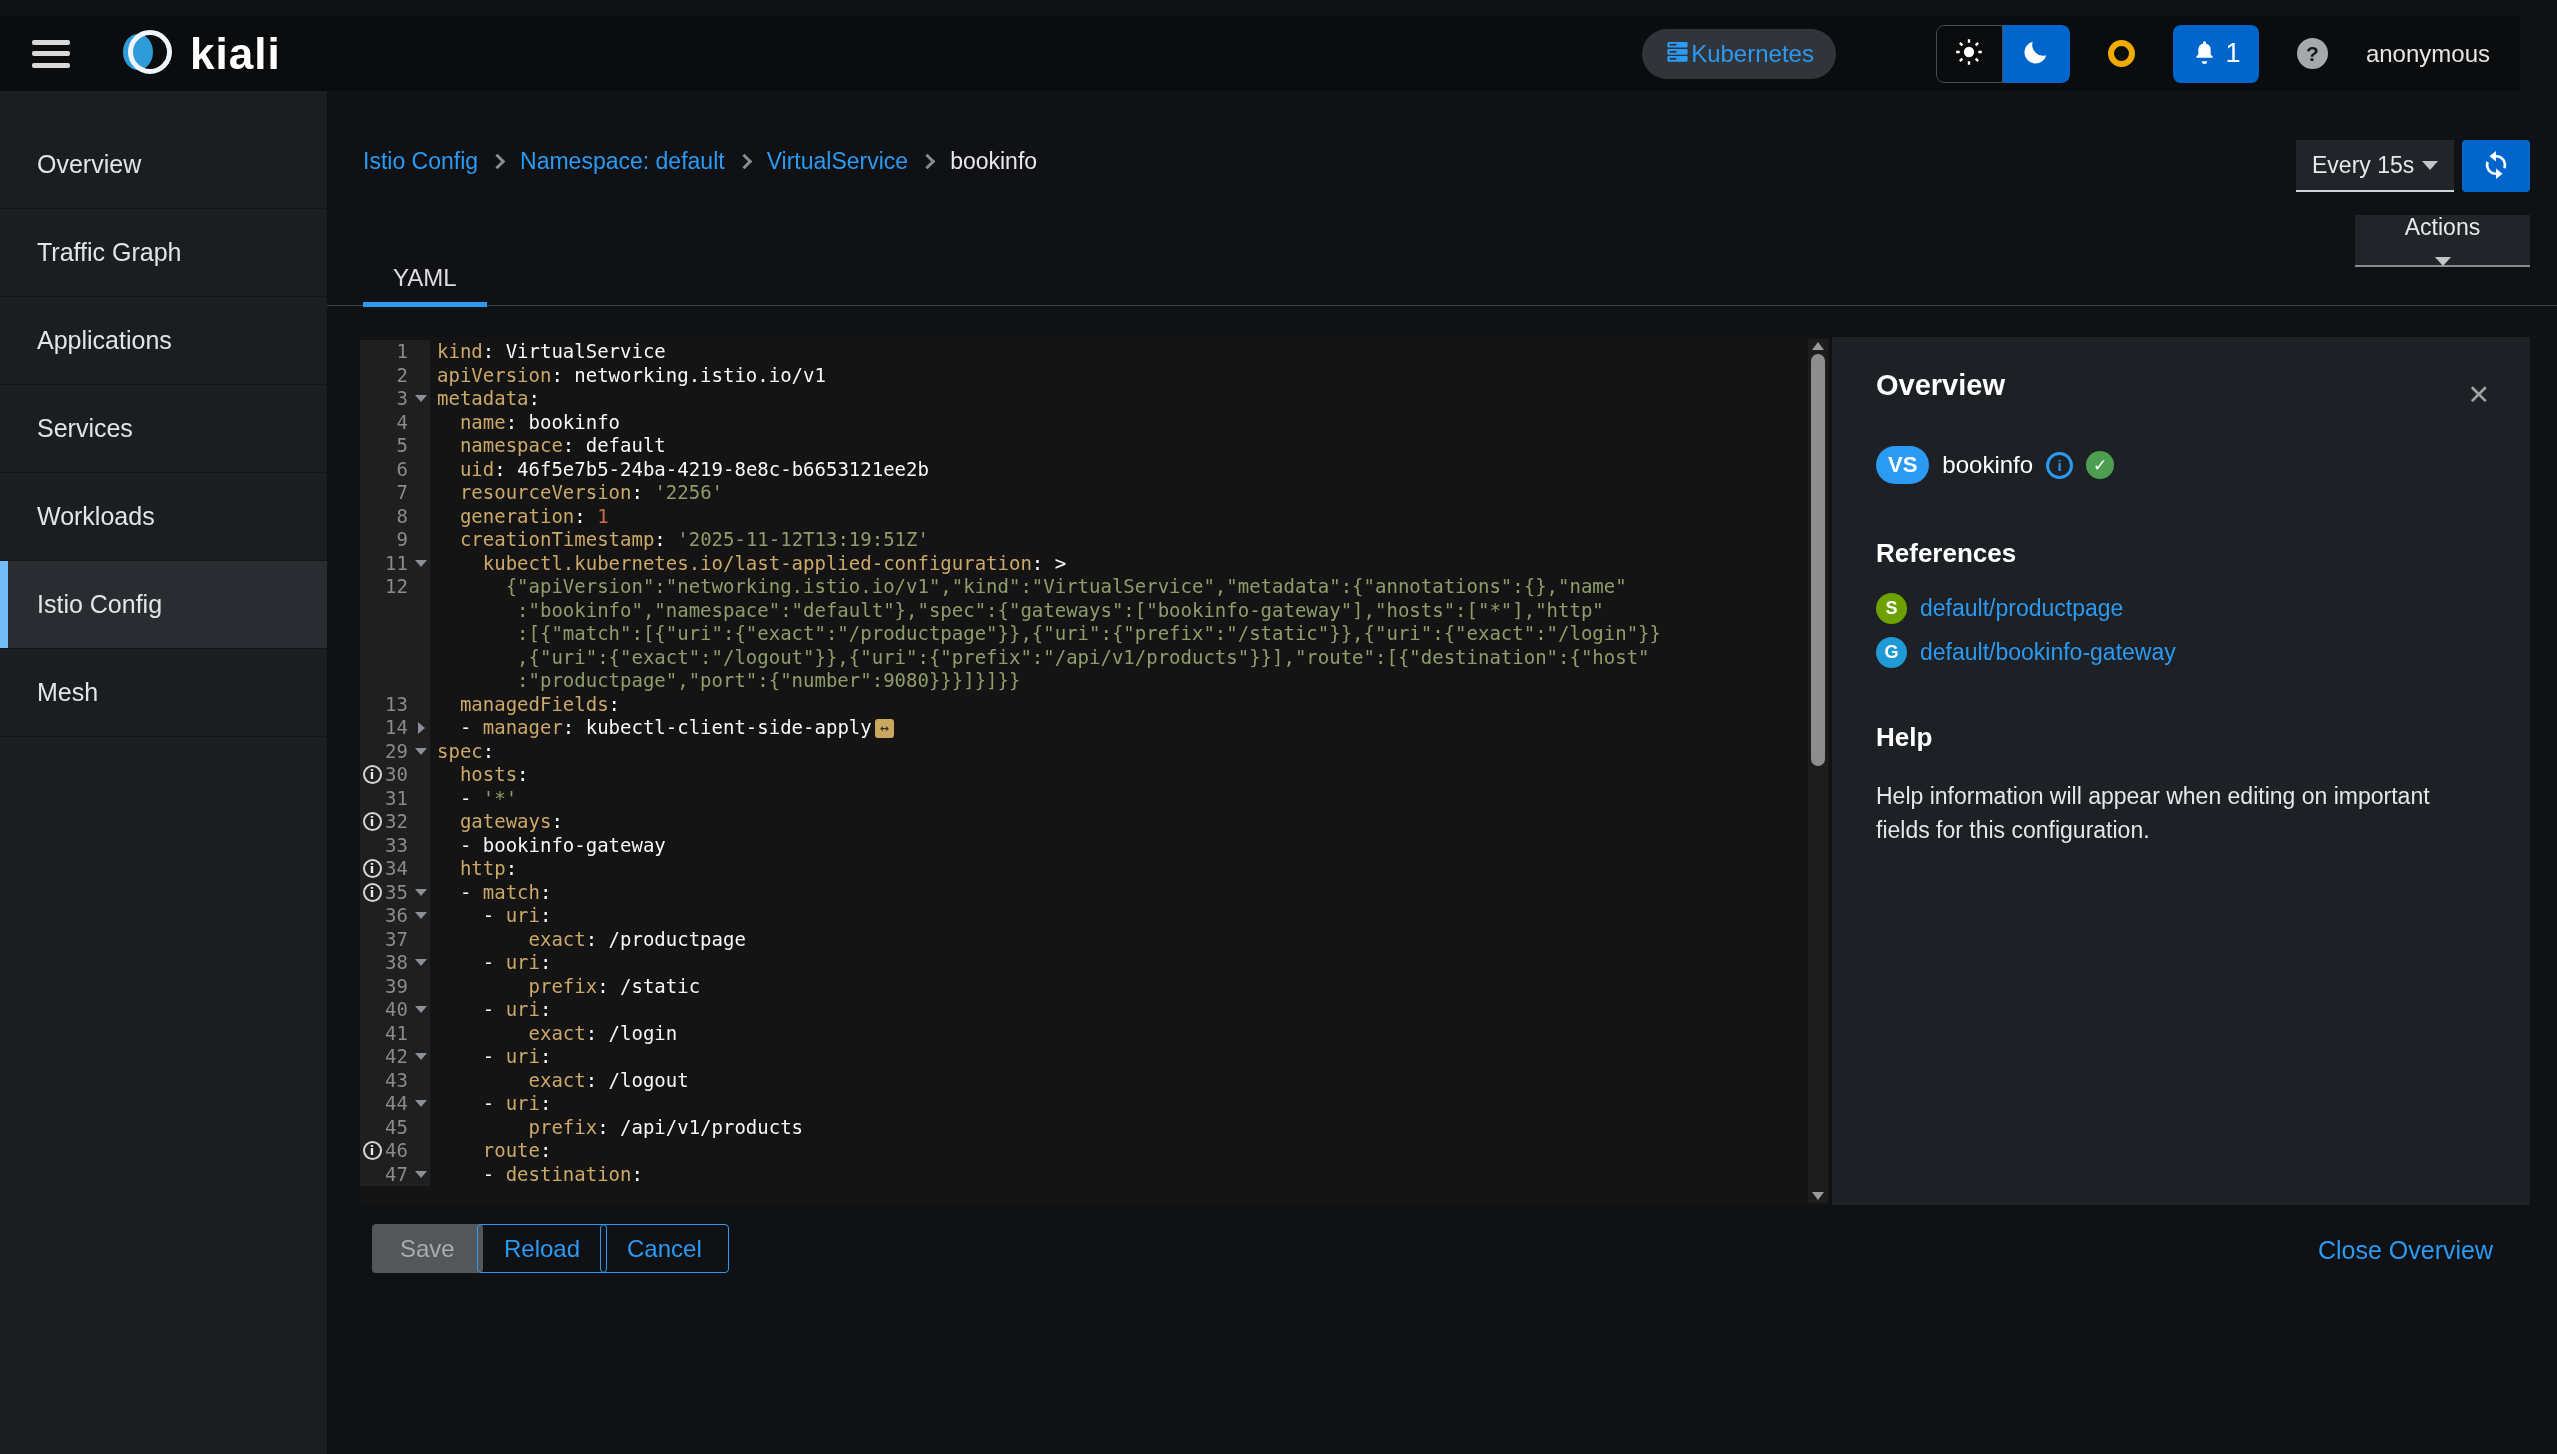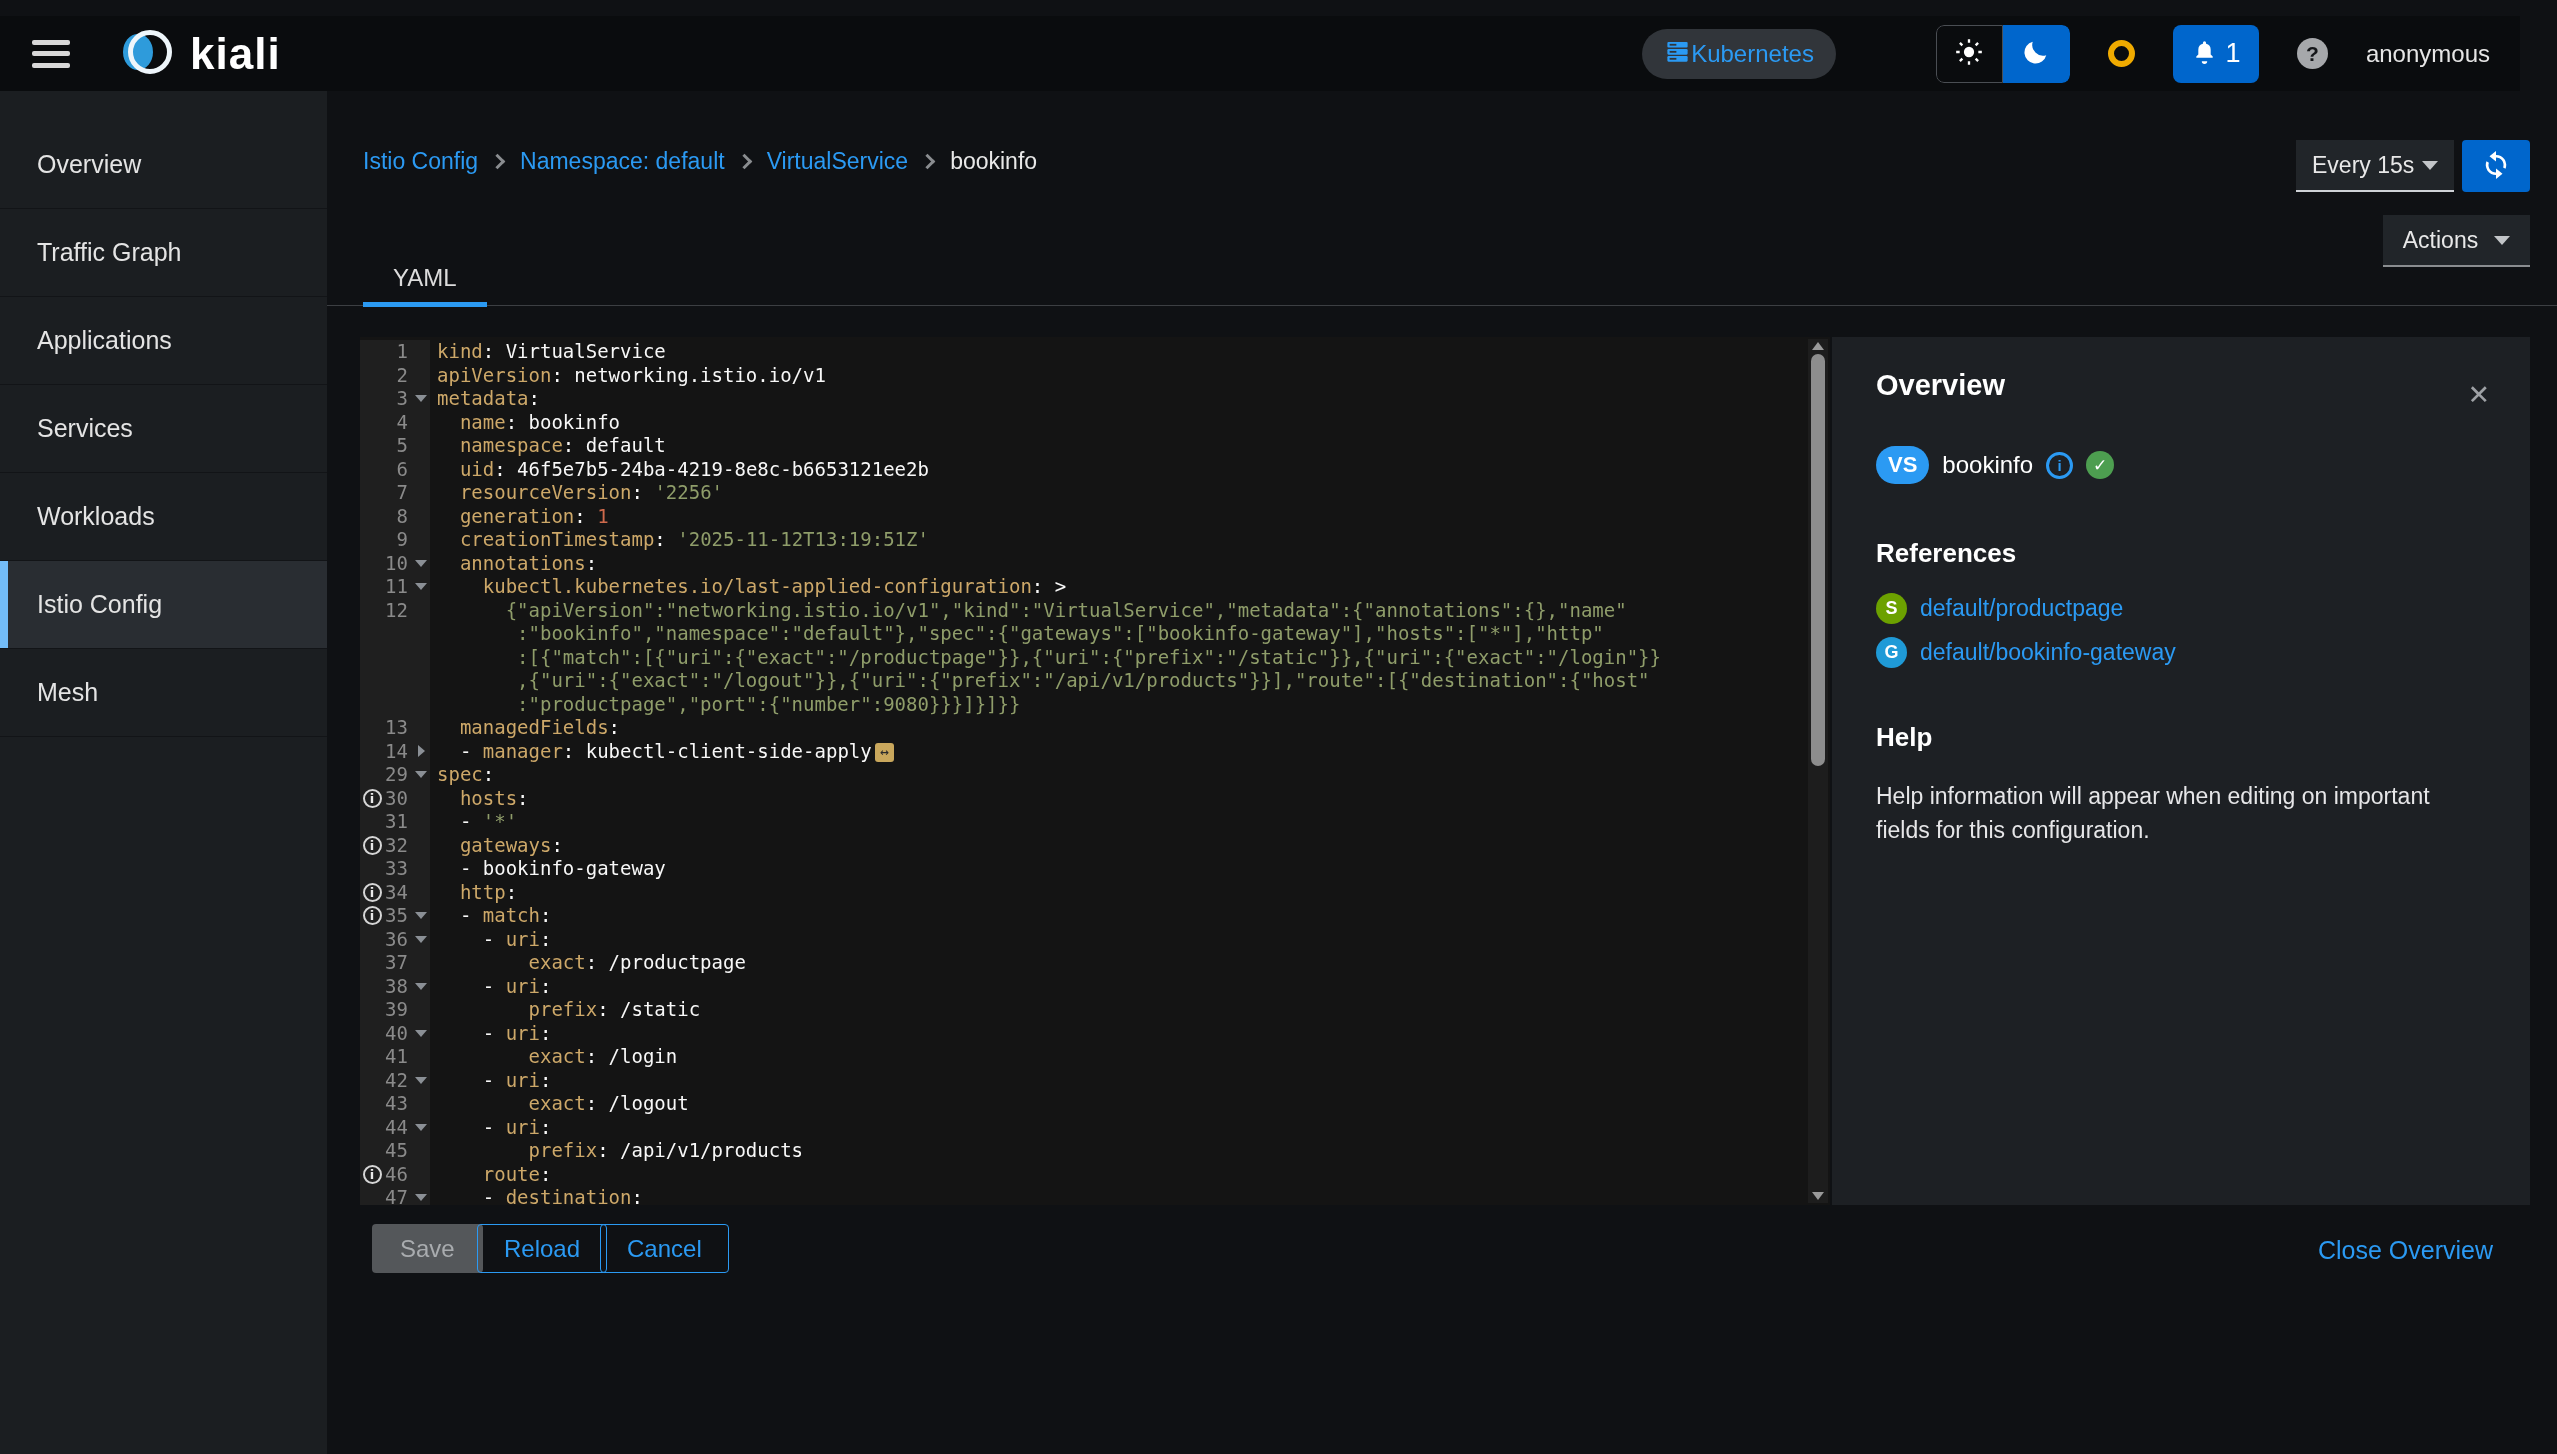--- a/index.html
+++ b/index.html
@@ -33,21 +33,21 @@
   
   .breadcrumb { position:absolute; left:363px; top:148px; display:flex; align-items:center; }
   .crumb { font-size:23px; color:#2b9af3; cursor:pointer; }
   .crumb.current { color:#e8e8e8; cursor:default; }
   .crumb-sep { width:11px; height:11px; border-top:3px solid #8a8d90; border-right:3px solid #8a8d90; transform:rotate(45deg); margin:0 17px 0 14px; }
 
   .refresh-select { position:absolute; top:140px; right:103px; width:158px; height:52px; background:#212529; border:none; border-bottom:2px solid #cfd2d6; display:flex; align-items:center; justify-content:space-between; padding:0 16px; cursor:pointer; }
   .refresh-select .lbl, .actions-dd .lbl { color:#e8e8e8; font-size:23px; }
   .caret { width:0; height:0; border-left:8px solid transparent; border-right:8px solid transparent; border-top:9px solid #c2c5c8; }
   .refresh-btn { position:absolute; top:140px; right:27px; width:68px; height:52px; border:none; border-radius:4px; background:#0066cc; display:flex; align-items:center; justify-content:center; cursor:pointer; }
-  .actions-dd { position:absolute; top:215px; right:27px; width:147px; height:52px; background:#212529; border:none; border-bottom:2px solid #8a8d90; display:flex; align-items:center; justify-content:center; gap:16px; cursor:pointer; }
+  .actions-dd { position:absolute; top:215px; right:27px; width:175px; height:52px; background:#212529; border:none; border-bottom:2px solid #8a8d90; display:flex; align-items:center; justify-content:center; gap:16px; cursor:pointer;flex-direction:column; }
 
   .tabrow { position:absolute; left:327px; right:0; top:250px; height:56px; border-bottom:1px solid #3c3f43; }
   .tab { position:relative; display:inline-flex; align-items:center; justify-content:center; height:56px; margin-left:36px; padding:0 30px; color:#dcdcdc; font-size:24px; cursor:pointer; }
   .tab.active::after { content:""; position:absolute; left:0; right:0; bottom:-1px; height:5px; background:#2b9af3; }
 
   
   .editor { position:absolute; left:360px; top:337px; width:1470px; height:868px; background:#141414; overflow:hidden; }
   .ed-rows { padding-top:3px; }
   .ed-row { height:23.5px; display:flex; font:19px/23.5px "DejaVu Sans Mono", monospace; }
   .ed-gutter { width:70px; flex:none; background:#1f1f1f; color:#8a8a8a; display:flex; align-items:center; }
@@ -272,30 +272,20 @@
         <div class="ed-gutter">
           <span class="gut-icon"></span>
           <span class="gut-num">9</span>
           <span class="gut-fold"></span>
         </div>
         <div class="ed-code"><span class="tp">  </span><span class="tk">creationTimestamp</span><span class="tp">: </span><span class="ts">'2025-11-12T13:19:51Z'</span></div>
       </div>
       <div class="ed-row">
         <div class="ed-gutter">
           <span class="gut-icon"></span>
-          <span class="gut-num">10</span>
-          <span class="gut-fold">
-            <span class="fold-open"></span>
-          </span>
-        </div>
-        <div class="ed-code"><span class="tp">  </span><span class="tk">annotations</span><span class="tp">:</span></div>
-      </div>
-      <div class="ed-row">
-        <div class="ed-gutter">
-          <span class="gut-icon"></span>
           <span class="gut-num">11</span>
           <span class="gut-fold">
             <span class="fold-open"></span>
           </span>
         </div>
         <div class="ed-code"><span class="tp">    </span><span class="tk">kubectl.kubernetes.io/last-applied-configuration</span><span class="tp">: &gt;</span></div>
       </div>
       <div class="ed-row">
         <div class="ed-gutter">
           <span class="gut-icon"></span>

